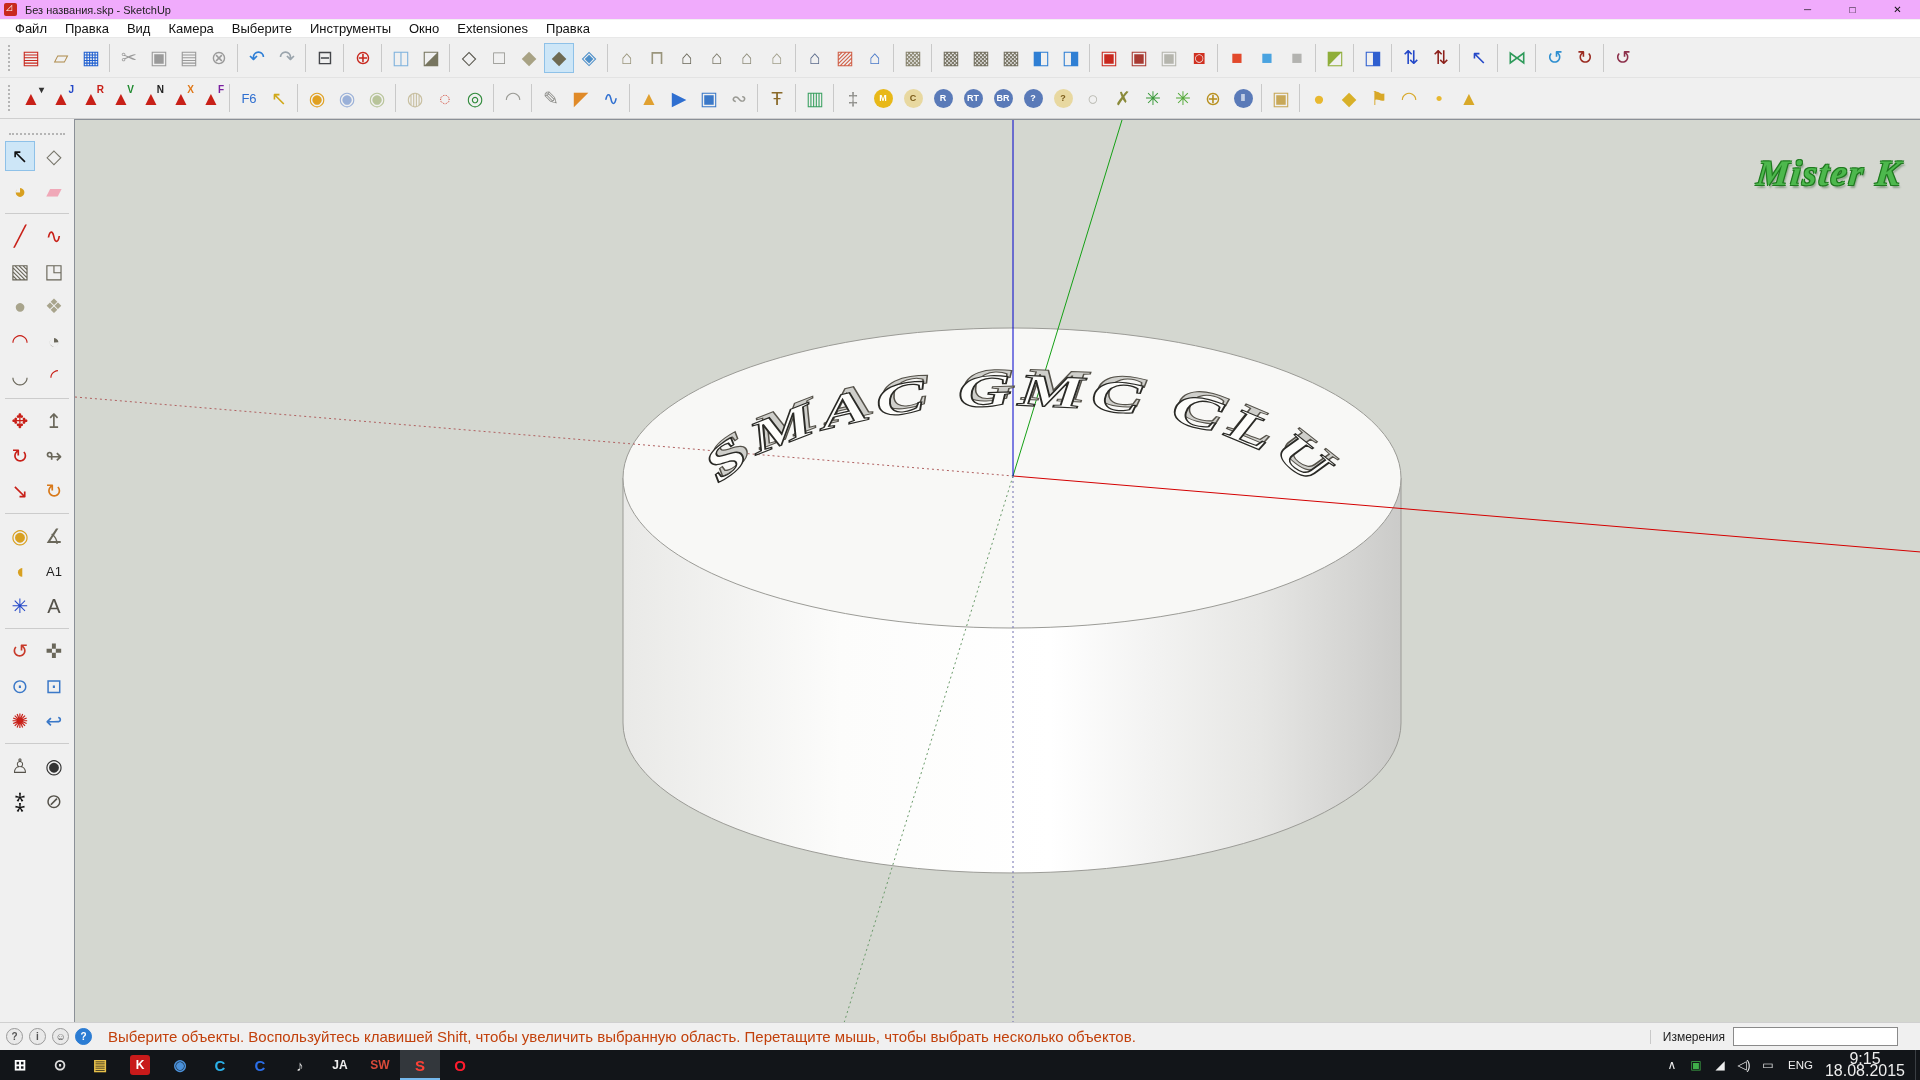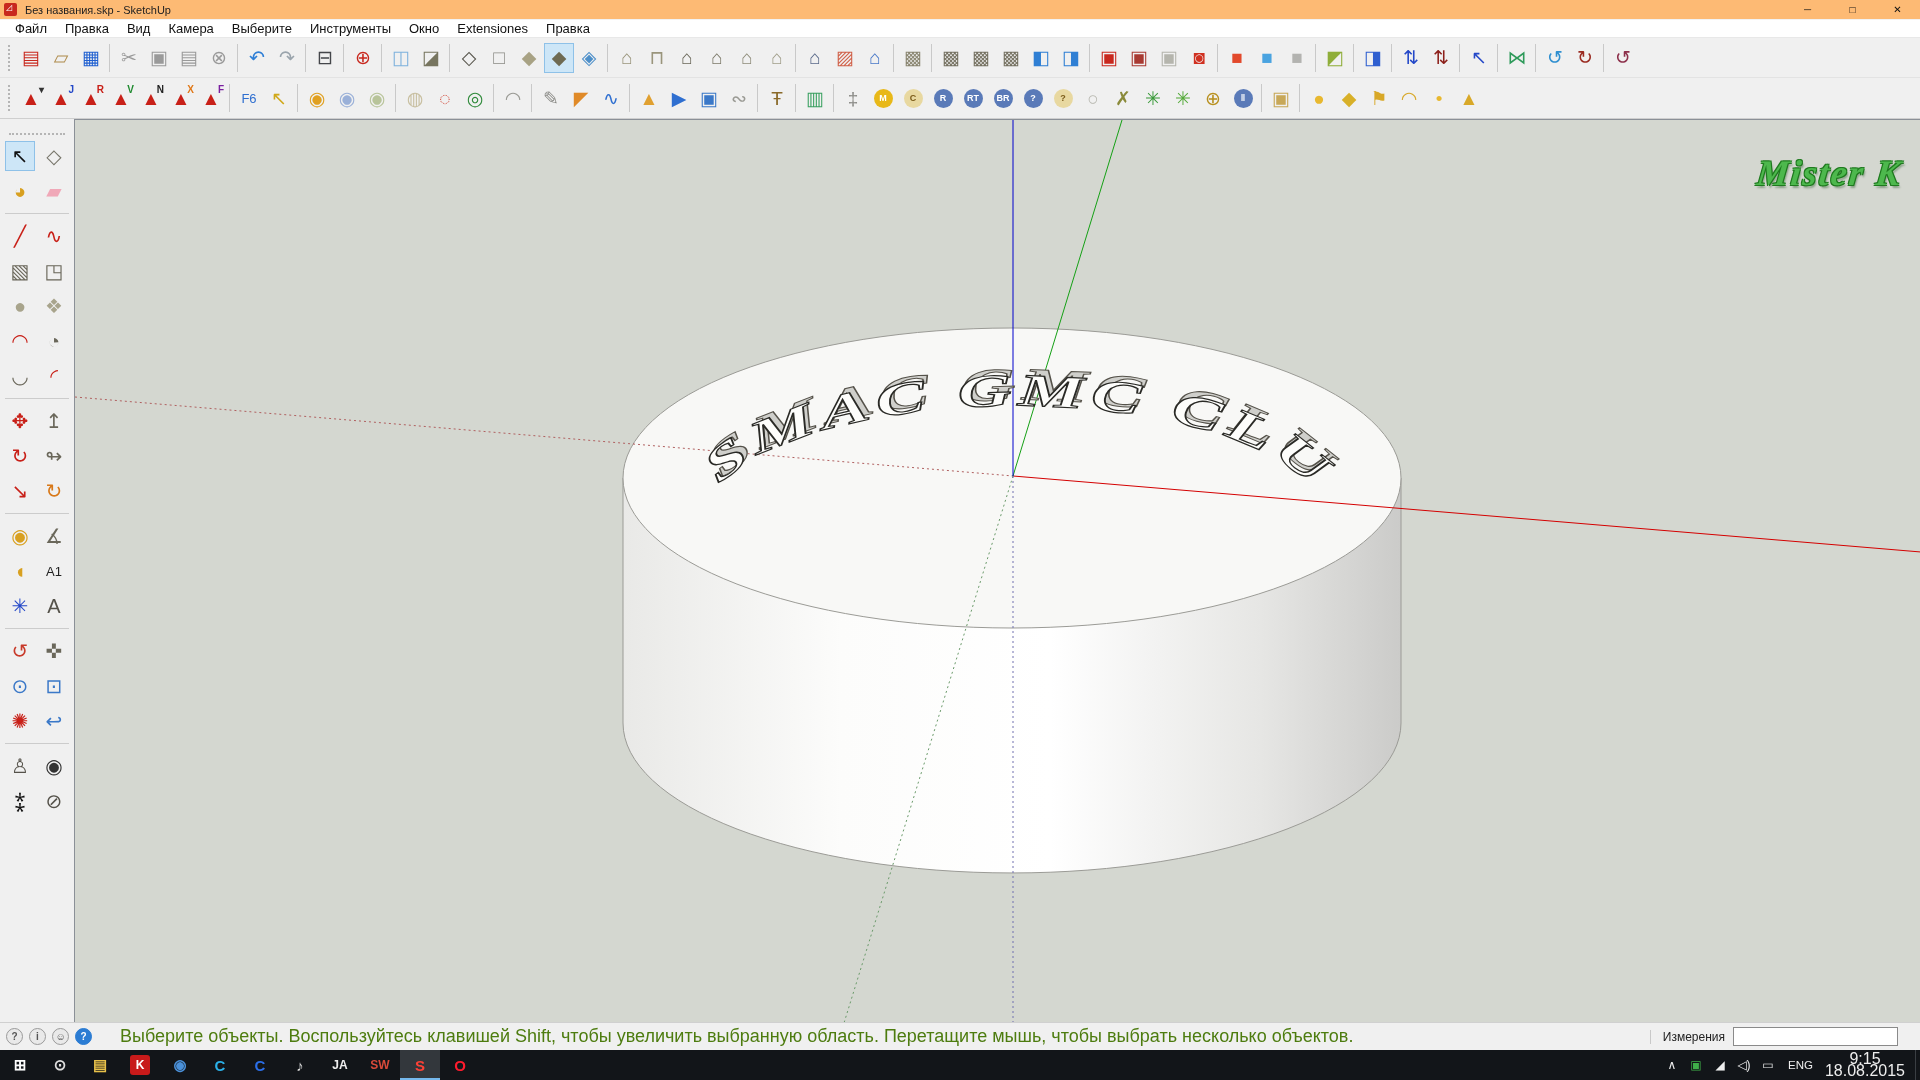--- a/index.html
+++ b/index.html
@@ -1,20 +1,20 @@
 <!DOCTYPE html>
 <html><head>
 <meta charset="utf-8">
 <style>
   * { box-sizing: border-box; margin: 0; padding: 0; }
   html,body { width:1920px; height:1080px; overflow:hidden; }
   body { font-family:"Liberation Sans", sans-serif; background:#f0f0f0; position:relative; }
 
   
-  .titlebar { position:absolute; left:0; top:0; width:1920px; height:20px; background:#fdba74; display:flex; align-items:center; border-bottom:1px solid #f2f2f2;}
+  .titlebar { position:absolute; left:0; top:0; width:1920px; height:20px; background:#f0abfc; display:flex; align-items:center; border-bottom:1px solid #f2f2f2;}
   .app-ico { width:13px; height:13px; margin-left:4px; background:#c8281e; border-radius:2px; position:relative; }
   .app-ico:after{ content:"◿"; color:#fff; font-size:8px; position:absolute; left:2px; top:0px;}
   .title-text { font-size:11px; color:#222; margin-left:8px; }
   .win-controls { margin-left:auto; display:flex; height:100%; }
   .win-btn { width:45px; height:100%; display:flex; align-items:center; justify-content:center; font-size:10px; color:#111; cursor:default;}
 
   
   .menubar { position:absolute; left:0; top:20px; width:1920px; height:18px; background:#ffffff; display:flex; align-items:center; padding-left:6px; border-bottom:1px solid #e8e8e8;}
   .menu-item { font-size:13px; color:#111; padding:0 9px; height:100%; display:flex; align-items:center; }
 
@@ -37,21 +37,21 @@
   .left-grid .hsep { grid-column:1 / -1; height:1px; background:#cccccc; margin:2px 0; }
 
   
   .canvas { position:absolute; left:74px; top:119px; width:1846px; height:903px; background:#d4d7d0; border-left:1px solid #8b9097; border-top:1px solid #8b9097; overflow:hidden;}
   .watermark { position:absolute; right:18px; top:32px; font-family:"Liberation Serif", serif; font-style:italic; font-weight:bold; font-size:36px; color:#4db84d; transform:skewX(-6deg); letter-spacing:2px;
       text-shadow:1px 1px 0 #1f7a1f, -1px -1px 0 #1f7a1f, 1px -1px 0 #1f7a1f, -1px 1px 0 #1f7a1f, 2px 3px 2px rgba(0,60,0,.35); }
 
   
   .statusbar { position:absolute; left:0; top:1022px; width:1920px; height:28px; background:#f0f0f0; display:flex; align-items:center; border-top:1px solid #d0d0d0; padding-left:6px;}
   .st-ico { width:17px; height:17px; border-radius:50%; display:flex; align-items:center; justify-content:center; font-size:10px; font-weight:bold; margin-right:6px; border:1px solid #9a9a9a; background:#e9e9e9; color:#555;}
-  .status-msg { font-size:18px; color:#4d7c0f; margin-left:22px; }
+  .status-msg { font-size:15px; color:#c2410c; margin-left:10px; }
   .measure { margin-left:auto; display:flex; align-items:center; margin-right:22px;}
   .measure-label { font-size:12px; color:#222; margin-right:8px; border-left:1px solid #c9c9c9; padding-left:12px;}
   .measure-input { width:165px; height:19px; border:1px solid #8a8a8a; background:#fff; font-size:12px; padding:0 4px;}
 
   
   .taskbar { position:absolute; left:0; top:1050px; width:1920px; height:30px; background:#121519; display:flex; align-items:center; }
   .tb-app { width:40px; height:30px; display:flex; align-items:center; justify-content:center; font-size:15px; font-weight:bold; color:#ddd; cursor:default;}
   .tb-app.active { background:#33373c; box-shadow:inset 0 -2px 0 #76b9ed; }
   .tb-app .sq { width:20px; height:20px; border-radius:3px; display:flex; align-items:center; justify-content:center; font-size:12px; font-weight:bold; color:#fff;}
   .tray { margin-left:auto; display:flex; align-items:center; color:#eee; }

